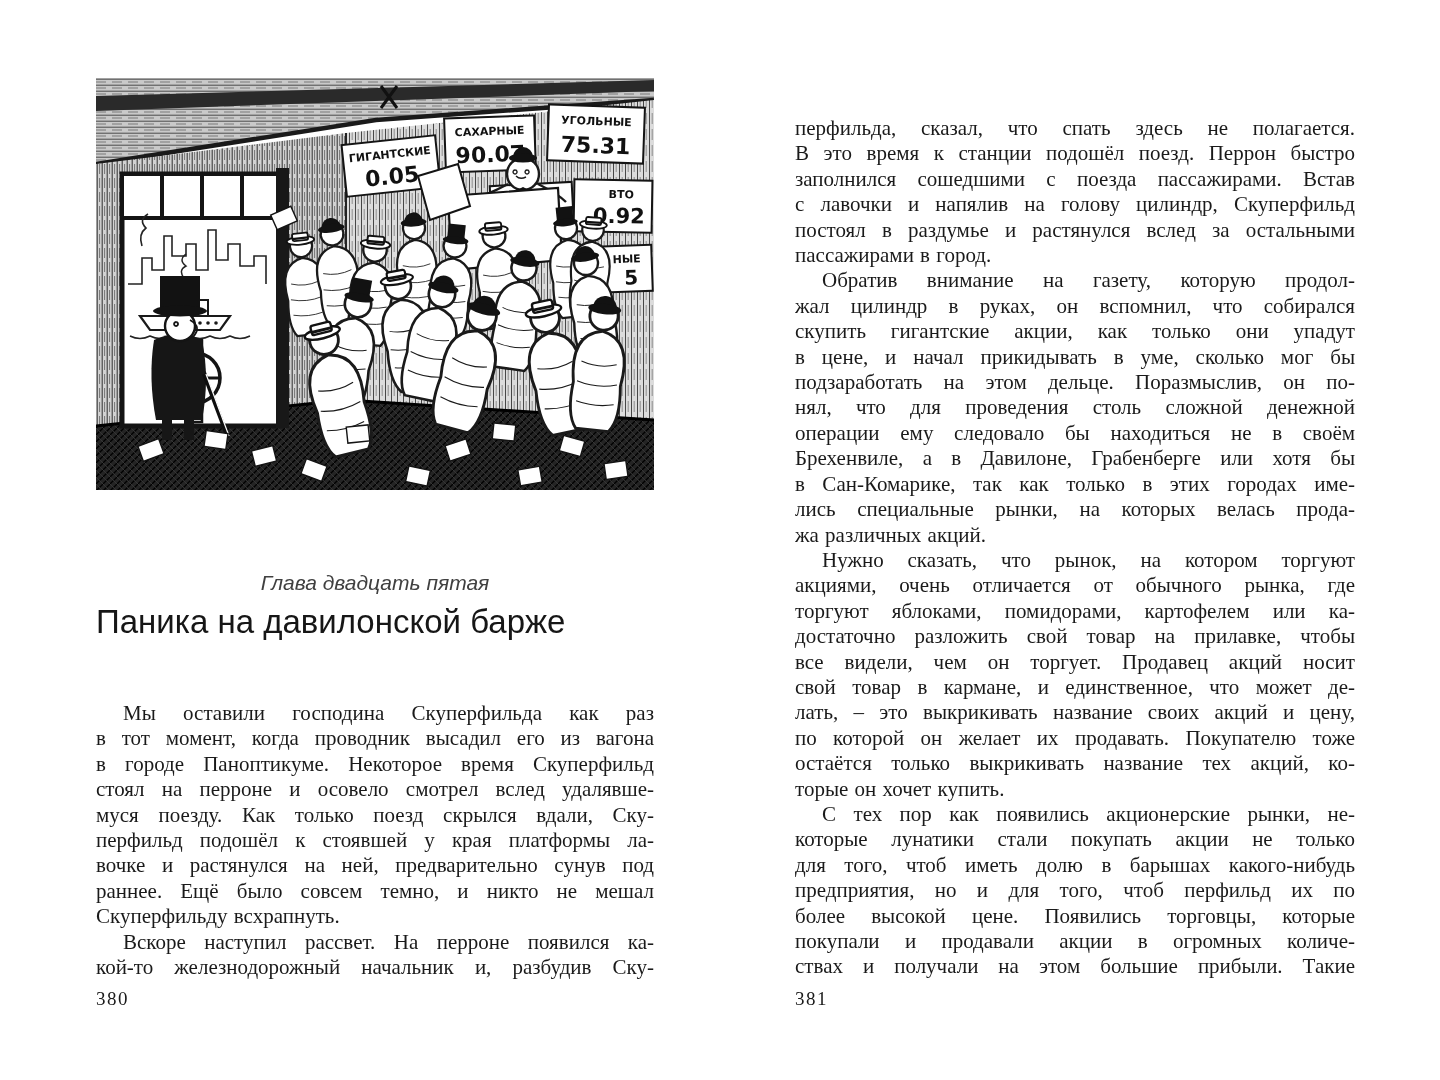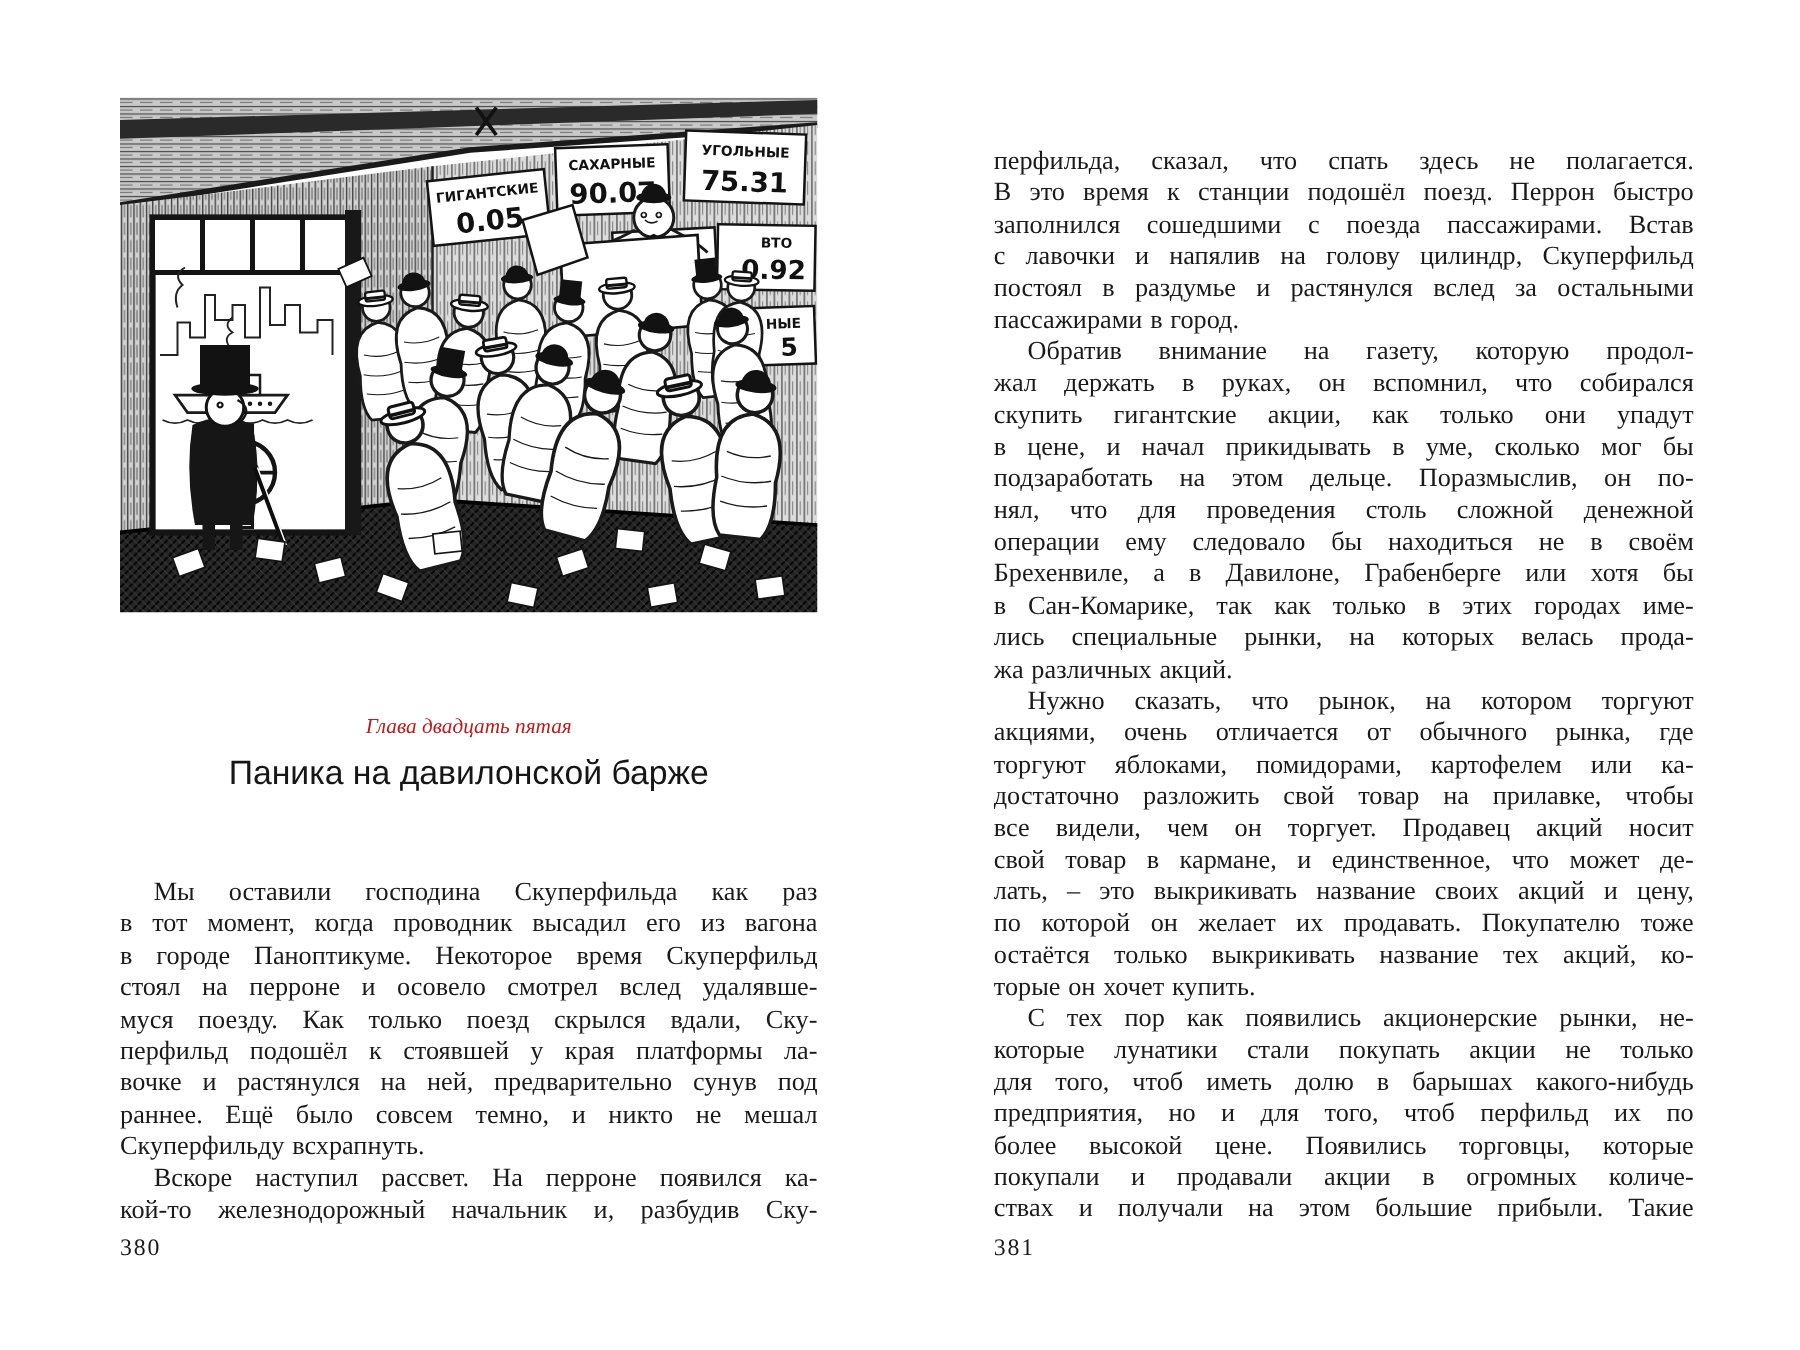--- a/index.html
+++ b/index.html
@@ -8,26 +8,26 @@
     font-family:"Liberation Serif", serif;color:#1a1a1a;overflow:hidden;
   }
   .page{position:absolute;top:0;height:1080px;}
   #page-left{left:96px;width:558px;}
   #page-right{left:795px;width:560px;}
 
   .illustration{position:absolute;top:78px;left:0;}
 
   .chapter-label{
     position:absolute;top:571px;left:0;width:100%;text-align:center;
-    font-family:Liberation Serif, serif;font-style:italic;
-    font-size:17px;color:#b91c1c;
+    font-family:Liberation Sans, sans-serif;font-style:italic;
+    font-size:21px;color:#404040;
   }
   .chapter-title{
-    position:absolute;top:603px;left:0;width:100%;text-align:center;
-    font-family:"Liberation Sans", sans-serif;font-size:27px;color:#161616;
+    position:absolute;top:603px;left:0;width:100%;text-align:left;
+    font-family:"Liberation Sans", sans-serif;font-size:33px;color:#161616;
   }
 
   .body-text{position:absolute;left:0;width:100%;font-size:21px;line-height:25.4px;margin-top:40px;}
   #left-text{top:661px;}
   #right-text{top:76px;}
 
   .line{text-align:justify;text-align-last:justify;word-spacing:1px;overflow:hidden;white-space:nowrap;}
   .line.endline{text-align-last:left;}
   .line.indent{text-indent:27px;}
 
@@ -316,21 +316,21 @@
 
 <div class="page" id="page-right">
   <div class="body-text" id="right-text">
       <div class="line">перфильда, сказал, что спать здесь не полагается.</div>
       <div class="line">В это время к станции подошёл поезд. Перрон быстро</div>
       <div class="line">заполнился сошедшими с поезда пассажирами. Встав</div>
       <div class="line">с лавочки и напялив на голову цилиндр, Скуперфильд</div>
       <div class="line">постоял в раздумье и растянулся вслед за остальными</div>
       <div class="line endline">пассажирами в город.</div>
       <div class="line indent">Обратив внимание на газету, которую продол-</div>
-      <div class="line">жал держать в руках, он вспомнил, что собирался</div>
+      <div class="line">жал цилиндр в руках, он вспомнил, что собирался</div>
       <div class="line">скупить гигантские акции, как только они упадут</div>
       <div class="line">в цене, и начал прикидывать в уме, сколько мог бы</div>
       <div class="line">подзаработать на этом дельце. Поразмыслив, он по-</div>
       <div class="line">нял, что для проведения столь сложной денежной</div>
       <div class="line">операции ему следовало бы находиться не в своём</div>
       <div class="line">Брехенвиле, а в Давилоне, Грабенберге или хотя бы</div>
       <div class="line">в Сан-Комарике, так как только в этих городах име-</div>
       <div class="line">лись специальные рынки, на которых велась прода-</div>
       <div class="line endline">жа различных акций.</div>
       <div class="line indent">Нужно сказать, что рынок, на котором торгуют</div>

